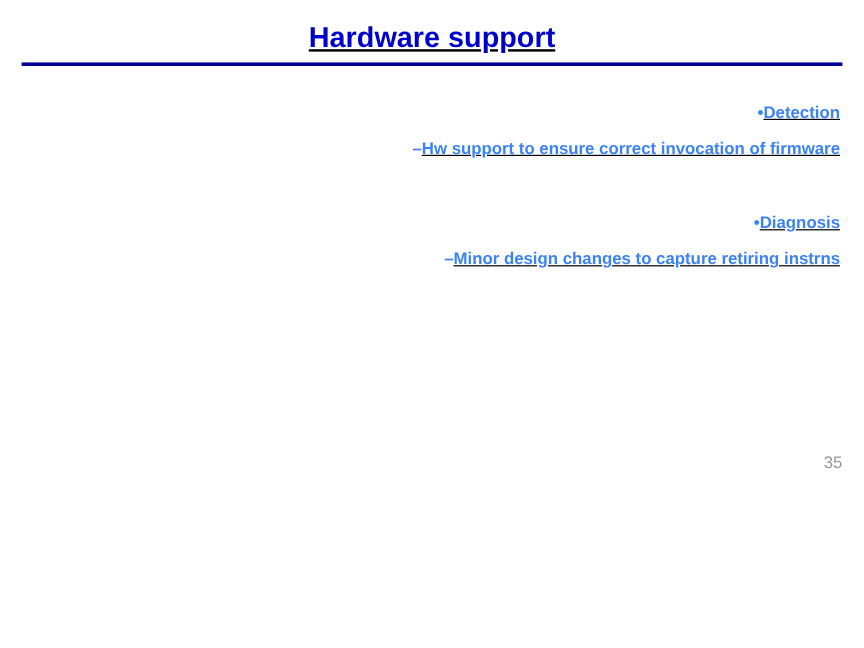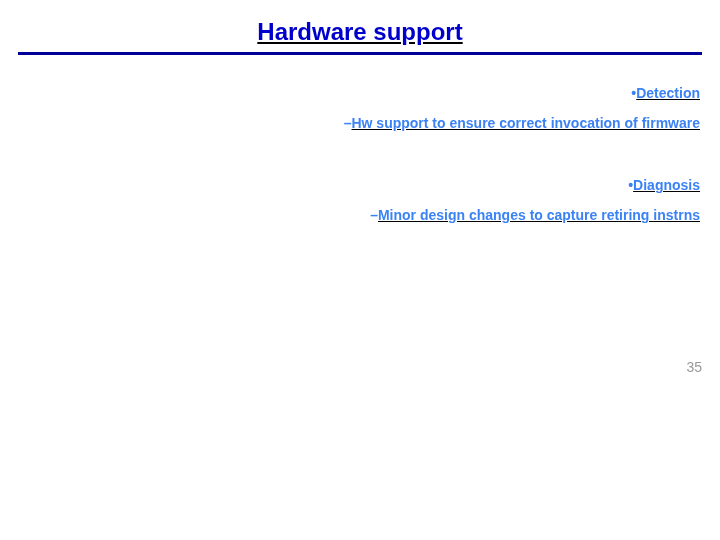--- a/index.html
+++ b/index.html
@@ -54,21 +54,21 @@
     display: inline-block;
     width: 20px;
     vertical-align: top;
   }
   .group-gap {
     height: 32px;
   }
   .pagenum {
     position: absolute;
     right: 18px;
-    bottom: 30px;
+    bottom: 12px;
     font-size: 14px;
     color: #999999;
     font-weight: normal;
   }
 </style>
 </head>
 <body>
 
 <div class="slide">
 

